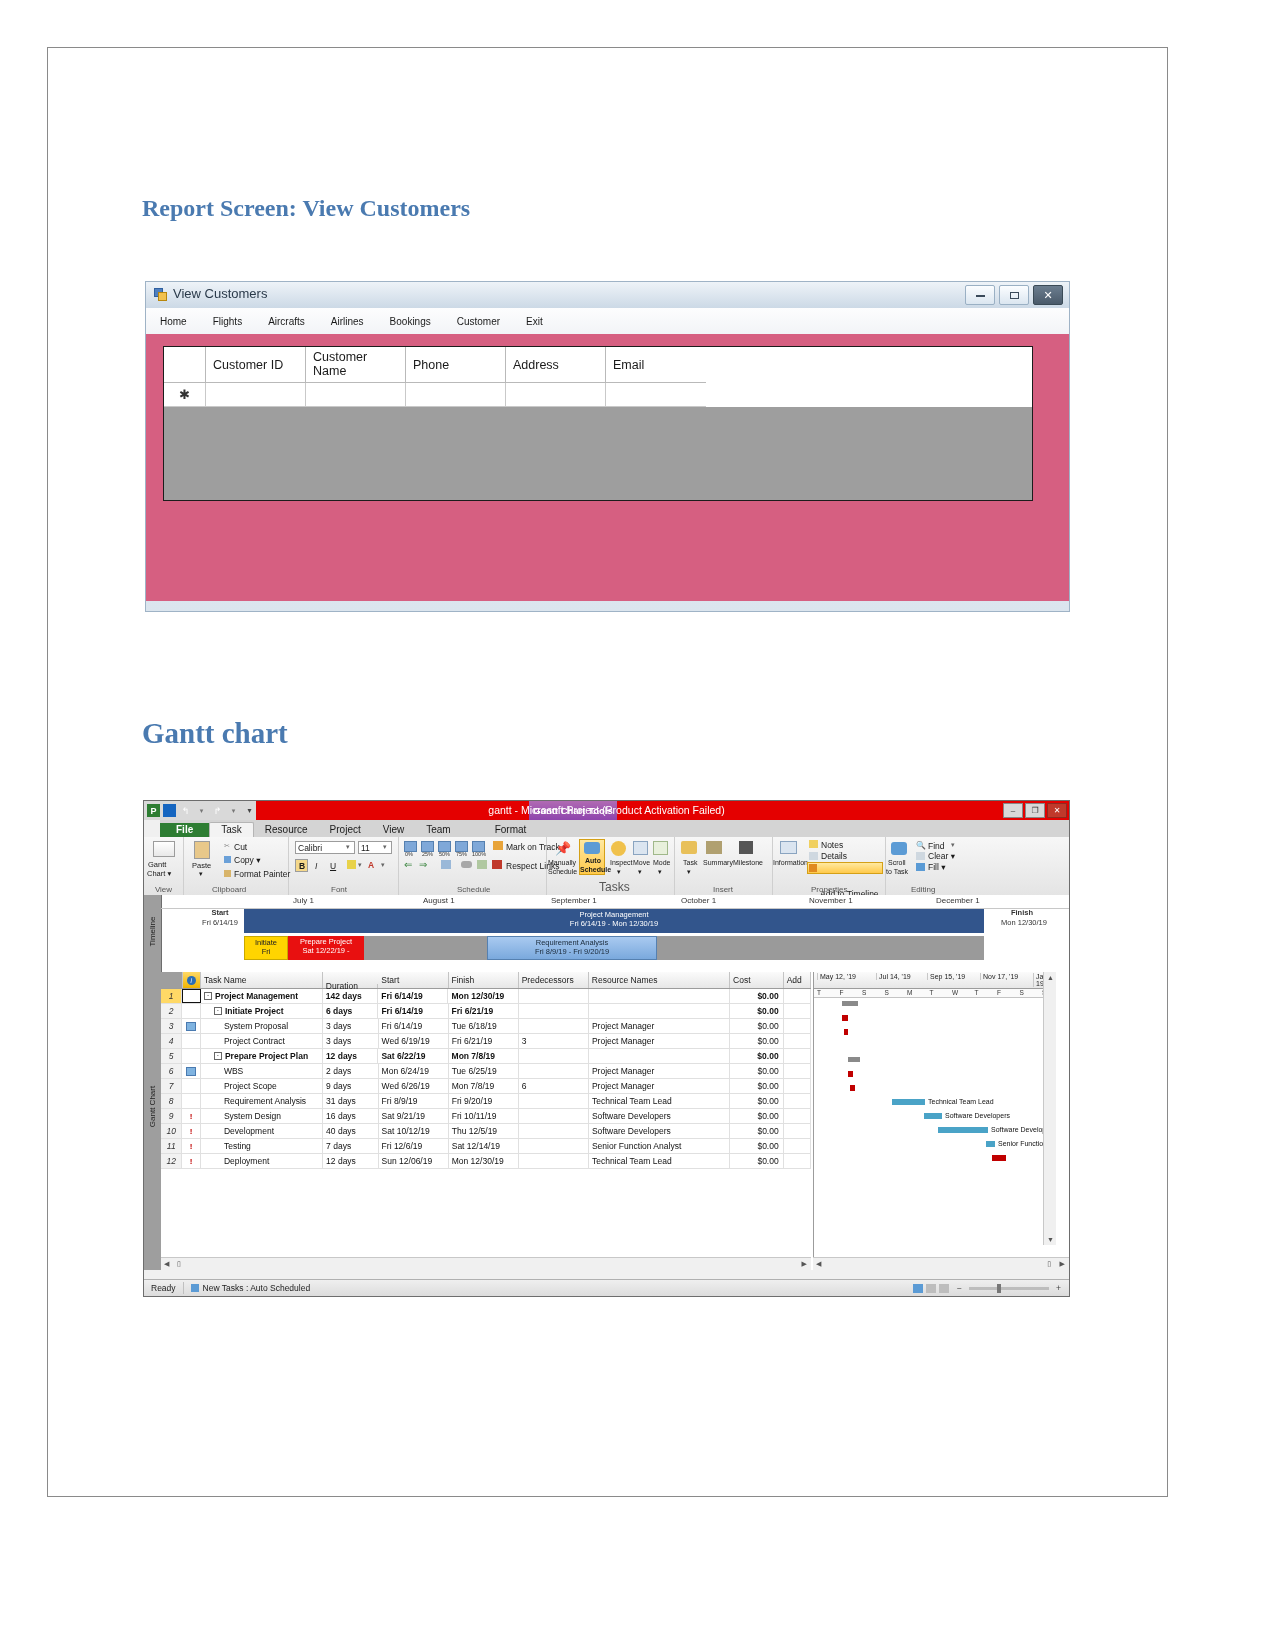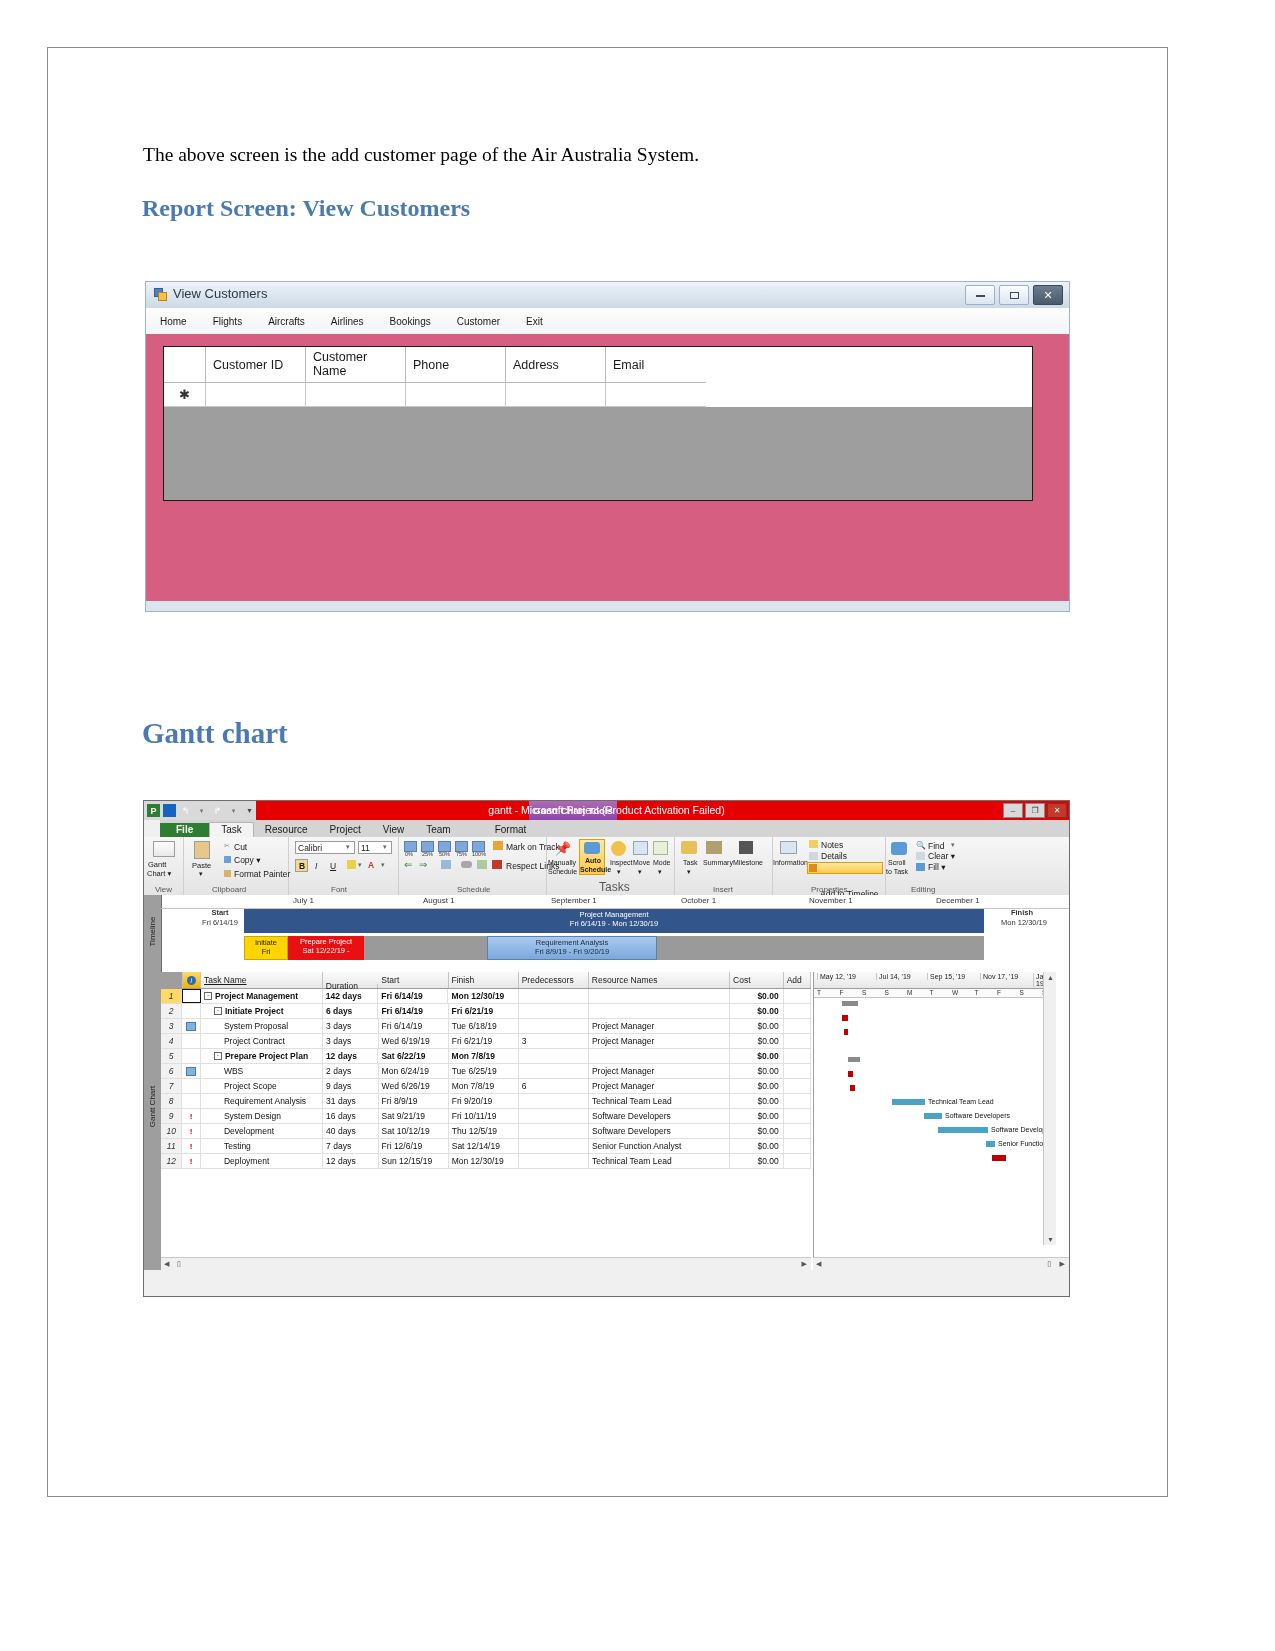--- a/index.html
+++ b/index.html
@@ -115,21 +115,20 @@
   .hscroll2{position:absolute;left:669px;bottom:0;right:0;height:12px;background:#f0f0f0;border-top:1px solid #c8c8c8;}
   .vscroll{position:absolute;right:0;top:0;width:12px;bottom:12px;background:#f0f0f0;border-left:1px solid #c8c8c8;}
   .sb-arrow{font-size:7px;color:#555;position:absolute;}
 </style>
 </head>
 <body>
 
 <div class="page">
   <div class="page-border"></div>
 
-  <div class="para" style="left:143px;top:144px;">The above screen is the add customer page of the Air Australia System.</div>
 
   <div class="h2" style="left:142px;top:195px;font-size:24px;">Report Screen: View Customers</div>
 
   <div class="vcwin">
     <div class="vc-title">
       <span class="vc-ico">
           <i class="b1"></i>
           <i class="b2"></i>
         </span>
       <span class="vc-title-text">View Customers</span>
@@ -376,21 +375,21 @@
       <div class="gc-side">
         <span>Gantt Chart</span>
       </div>
 
       <div class="tbl">
         <div class="th">
           <div class="thc num"></div>
           <div class="thc ico">
             <span style="display:inline-block;width:9px;height:9px;border-radius:50%;background:#2a6db5;color:#fff;font-size:6.5px;line-height:9px;text-align:center;font-style:italic;">i</span>
           </div>
-          <div class="thc" style="width:125px;text-decoration:underline;">Task Name</div>
+          <div class="thc" style="width:125px;">Task Name</div>
           <div class="thc" style="width:57px;margin-top:12px;">Duration</div>
           <div class="thc" style="width:72px;">Start</div>
           <div class="thc" style="width:72px;">Finish</div>
           <div class="thc" style="width:72px;">Predecessors</div>
           <div class="thc" style="width:145px;">Resource Names</div>
           <div class="thc" style="width:55px;">Cost</div>
           <div class="thc" style="width:28px;">Add</div>
         </div>
         <div id="task-rows">
             <div class="tr">
@@ -535,21 +534,21 @@
               <div class="tc r" style="width: 55px;">$0.00</div>
               <div class="tc" style="width: 28px;"></div>
             </div>
             <div class="tr">
               <div class="tc num">12</div>
               <div class="tc ico">
                 <span style="color:#c00000;font-size:8px;font-weight:bold;">!</span>
               </div>
               <div class="tc" style="width: 125px; padding-left: 23px;">Deployment</div>
               <div class="tc" style="width: 57px;">12 days</div>
-              <div class="tc" style="width: 72px;">Sun 12/15/19</div>
+              <div class="tc" style="width: 72px;">Sun 12/06/19</div>
               <div class="tc" style="width: 72px;">Mon 12/30/19</div>
               <div class="tc" style="width: 72px;"></div>
               <div class="tc" style="width: 145px;">Technical Team Lead</div>
               <div class="tc r" style="width: 55px;">$0.00</div>
               <div class="tc" style="width: 28px;"></div>
             </div>
           </div>
       </div>
       <div class="hscroll">
         <span class="sb-arrow" style="left:3px;top:2px;">◀</span>
@@ -600,14 +599,29 @@
           <span class="sb-arrow" style="left:3px;bottom:2px;">▼</span>
         </div>
       </div>
       <div class="hscroll2">
         <span class="sb-arrow" style="left:3px;top:2px;">◀</span>
         <span class="sb-arrow" style="right:18px;top:2px;">▯</span>
         <span class="sb-arrow" style="right:4px;top:2px;">▶</span>
       </div>
     </div>
 
+    <div class="mp-status">
+      <span style="margin-left:7px;">Ready</span>
+      <span class="sb-sep"></span>
+      <span style="display:inline-block;width:8px;height:8px;background:#5b9bd5;margin-right:4px;"></span>
+      <span>New Tasks : Auto Scheduled</span>
+      <span style="flex:1"></span>
+      <span style="display:inline-block;width:10px;height:9px;background:#5b9bd5;margin-right:3px;"></span>
+      <span style="display:inline-block;width:10px;height:9px;background:#bdbdbd;margin-right:3px;"></span>
+      <span style="display:inline-block;width:10px;height:9px;background:#bdbdbd;margin-right:8px;"></span>
+      <span style="margin-right:7px;color:#444;">−</span>
+      <span style="display:inline-block;width:80px;height:3px;background:#bdbdbd;margin-right:7px;position:relative;">
+        <span style="position:absolute;left:28px;top:-3px;width:4px;height:9px;background:#777;"></span>
+      </span>
+      <span style="margin-right:8px;color:#444;">+</span>
+    </div>
   </div>
 </div>
 
 </body></html>

